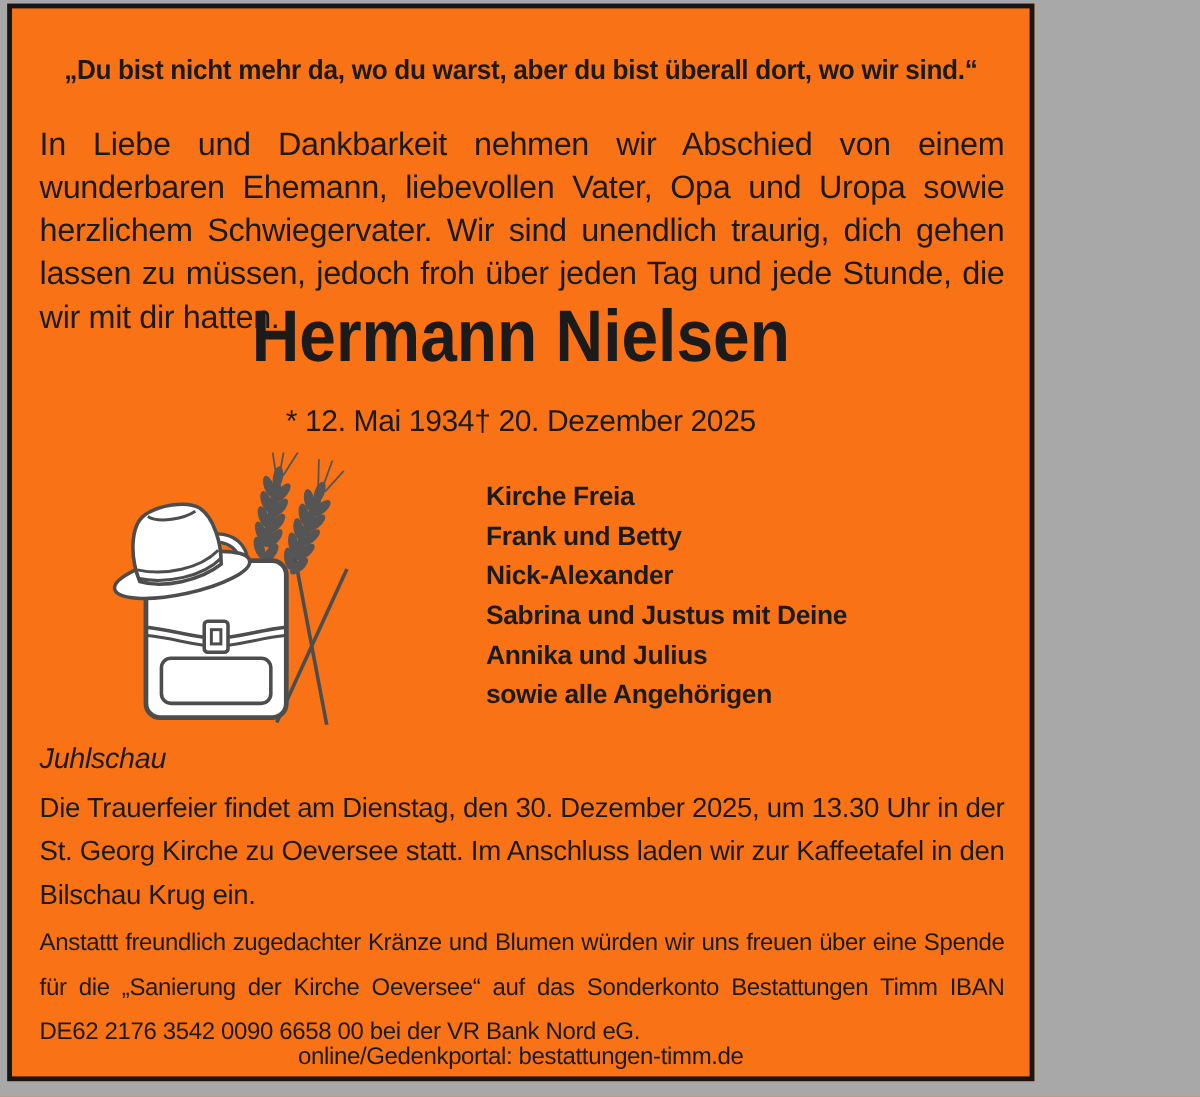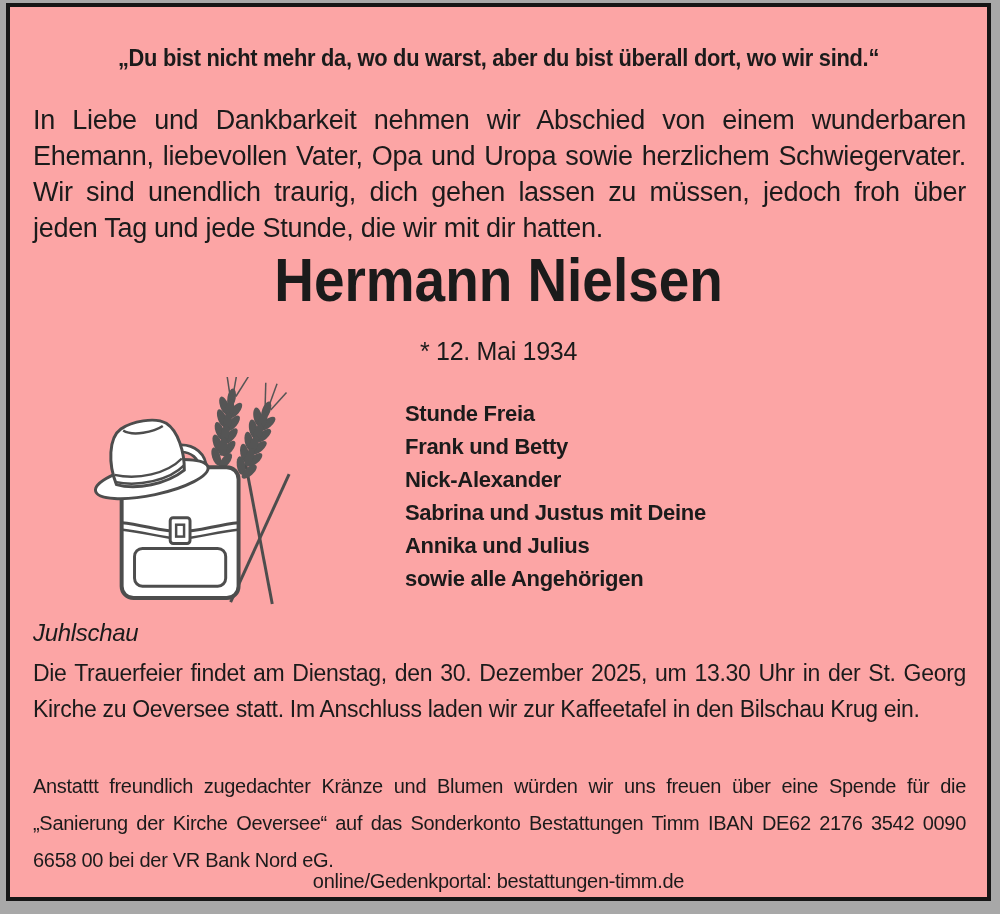--- a/index.html
+++ b/index.html
@@ -7,23 +7,23 @@
     width: 1000px; height: 914px;
     background: #a8a8a8;
     font-family: "Liberation Sans", sans-serif;
     color: #1b1b1b;
     position: relative;
     overflow: hidden;
   }
   .page {
     position: absolute;
     left: 6px; top: 3px;
-    width: 985px; height: 898px;
+    width: 856px; height: 898px;
     box-sizing: border-box;
-    background: #fca5a5;
+    background: #f97316;
     border: 4px solid #161616;
   }
   .page > * { position: absolute; }
 
   .quote {
     top: 38px; left: 0; right: 0;
     text-align: center;
     font-size: 23px; font-weight: bold;
     letter-spacing: -0.3px;
     transform: scaleX(0.95);
@@ -89,20 +89,21 @@
 <div class="page">
 
   <div class="quote">„Du bist nicht mehr da, wo du warst, aber du bist überall dort, wo wir sind.“</div>
 
   <div class="intro">In Liebe und Dankbarkeit nehmen wir Abschied von einem wunderbaren Ehemann, liebevollen Vater, Opa und Uropa sowie herzlichem Schwiegervater. Wir sind unendlich traurig, dich gehen lassen zu müssen, jedoch froh über jeden Tag und jede Stunde, die wir mit dir hatten.</div>
 
   <div class="name">Hermann Nielsen</div>
 
   <div class="dates">
     <span>* 12. Mai 1934</span>
+    <span>† 20. Dezember 2025</span>
   </div>
 
   <svg class="artwork" viewBox="0 0 222 232" xmlns="http://www.w3.org/2000/svg">
     <defs>
       <g id="head" fill="#555" stroke="none">
         <g stroke="#555" stroke-width="1.5" fill="none">
           <line x1="-2" y1="4" x2="-10" y2="-20"></line>
           <line x1="1" y1="2" x2="1" y2="-23"></line>
           <line x1="4" y1="4" x2="13" y2="-18"></line>
         </g>
@@ -145,21 +146,21 @@
     <g transform="rotate(-12 70 100)">
       <ellipse cx="70" cy="102" rx="58" ry="16" fill="#ffffff" stroke="#4d4d4d" stroke-width="3"></ellipse>
       <path d="M34,100 C30,78 36,52 50,46 C62,41 86,41 96,50 C106,60 108,82 104,100 C84,110 52,110 34,100 Z" fill="#ffffff" stroke="#4d4d4d" stroke-width="3"></path>
       <path d="M34,90 C56,100 86,100 104,88" fill="none" stroke="#4d4d4d" stroke-width="2.5"></path>
       <path d="M33,97 C55,107 87,107 105,95" fill="none" stroke="#4d4d4d" stroke-width="2.5"></path>
       <path d="M52,48 C60,56 82,56 92,52" fill="none" stroke="#4d4d4d" stroke-width="2.5"></path>
     </g>
   </svg>
 
   <div class="mourners">
-    <div>Stunde Freia</div>
+    <div>Kirche Freia</div>
     <div>Frank und Betty</div>
     <div>Nick-Alexander</div>
     <div>Sabrina und Justus mit Deine</div>
     <div>Annika und Julius</div>
     <div>sowie alle Angehörigen</div>
   </div>
 
   <div class="place">Juhlschau</div>
 
   <div class="service">Die Trauerfeier findet am Dienstag, den 30. Dezember 2025, um 13.30 Uhr in der St. Georg Kirche zu Oeversee statt. Im Anschluss laden wir zur Kaffeetafel in den Bilschau Krug ein.</div>

